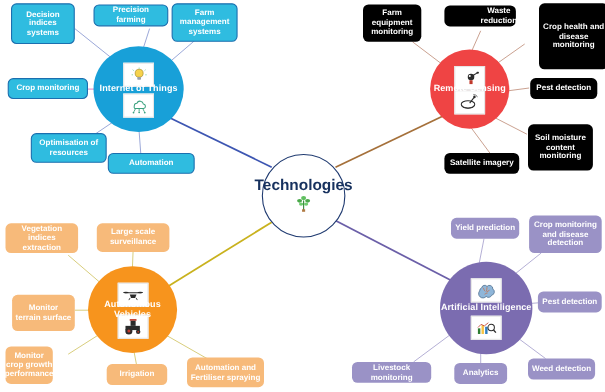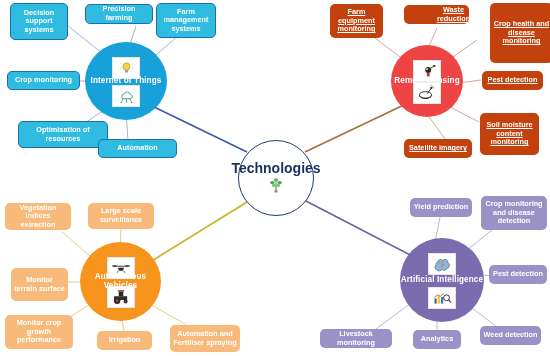--- a/index.html
+++ b/index.html
@@ -64,21 +64,21 @@
     box-sizing:border-box;
     padding:2px 3px;
     z-index:6;
   }
 
   
   .iot-hub{background:#18A0D8;}
   .iot-box{background:#2FBCE0;border:1px solid #1B6FAF;}
 
   .rs-hub{background:#ef4444;}
-  .rs-box{background:#c2410c;text-decoration:underline;}
+  .rs-box{background:#000000;}
 
   .av-hub{background:#F7941D;}
   .av-box{background:#F7BA7A;}
 
   .ai-hub{background:#7B6CB0;}
   .ai-box{background:#9A92C6;}
 </style>
 </head>
 <body>
 
@@ -140,32 +140,32 @@
         <line x1="8.5" y1="13" x2="6.5" y2="17" stroke="#3aa17e" stroke-width="1.1"></line>
         <line x1="17.5" y1="13" x2="19.5" y2="17" stroke="#3aa17e" stroke-width="1.1"></line>
         <circle cx="13" cy="17.6" r="1.1" fill="#3aa17e"></circle>
         <circle cx="6" cy="18" r="1.1" fill="#3aa17e"></circle>
         <circle cx="20" cy="18" r="1.1" fill="#3aa17e"></circle>
       </svg>
     </span>
   </div>
 
   <div class="box iot-box" style="left:10px;top:3px;width:58px;height:37px;">
-    <span>Decision support systems</span>
+    <span>Decision indices systems</span>
   </div>
   <div class="box iot-box" style="left:85px;top:4px;width:68px;height:20px;">
     <span>Precision farming</span>
   </div>
   <div class="box iot-box" style="left:156px;top:3px;width:60px;height:35px;">
     <span>Farm management systems</span>
   </div>
   <div class="box iot-box" style="left:7px;top:71px;width:73px;height:19px;">
     <span>Crop monitoring</span>
   </div>
-  <div class="box iot-box" style="left:18px;top:121px;width:90px;height:27px;">
+  <div class="box iot-box" style="left:28px;top:121px;width:69px;height:27px;">
     <span>Optimisation of resources</span>
   </div>
   <div class="box iot-box" style="left:98px;top:139px;width:79px;height:19px;">
     <span>Automation</span>
   </div>
 
   <div class="hub rs-hub" style="left:391px;top:45px;width:72px;height:72px;">
     <span class="ico top">
       <svg width="17" height="13" viewBox="0 0 24 18">
         <circle cx="13" cy="7" r="4.2" fill="#2b2b2b"></circle>
@@ -234,21 +234,21 @@
 
   <div class="box av-box" style="left:5px;top:203px;width:66px;height:27px;">
     <span>Vegetation indices extraction</span>
   </div>
   <div class="box av-box" style="left:88px;top:203px;width:66px;height:26px;">
     <span>Large scale surveillance</span>
   </div>
   <div class="box av-box" style="left:11px;top:268px;width:57px;height:33px;">
     <span>Monitor terrain surface</span>
   </div>
-  <div class="box av-box" style="left:5px;top:315px;width:68px;height:34px;">
+  <div class="box av-box" style="left:5px;top:315px;width:43px;height:34px;">
     <span>Monitor crop growth performance</span>
   </div>
   <div class="box av-box" style="left:97px;top:331px;width:55px;height:19px;">
     <span>Irrigation</span>
   </div>
   <div class="box av-box" style="left:170px;top:325px;width:70px;height:27px;">
     <span>Automation and Fertiliser spraying</span>
   </div>
 
   <div class="hub ai-hub" style="left:400px;top:238px;width:84px;height:84px;">

